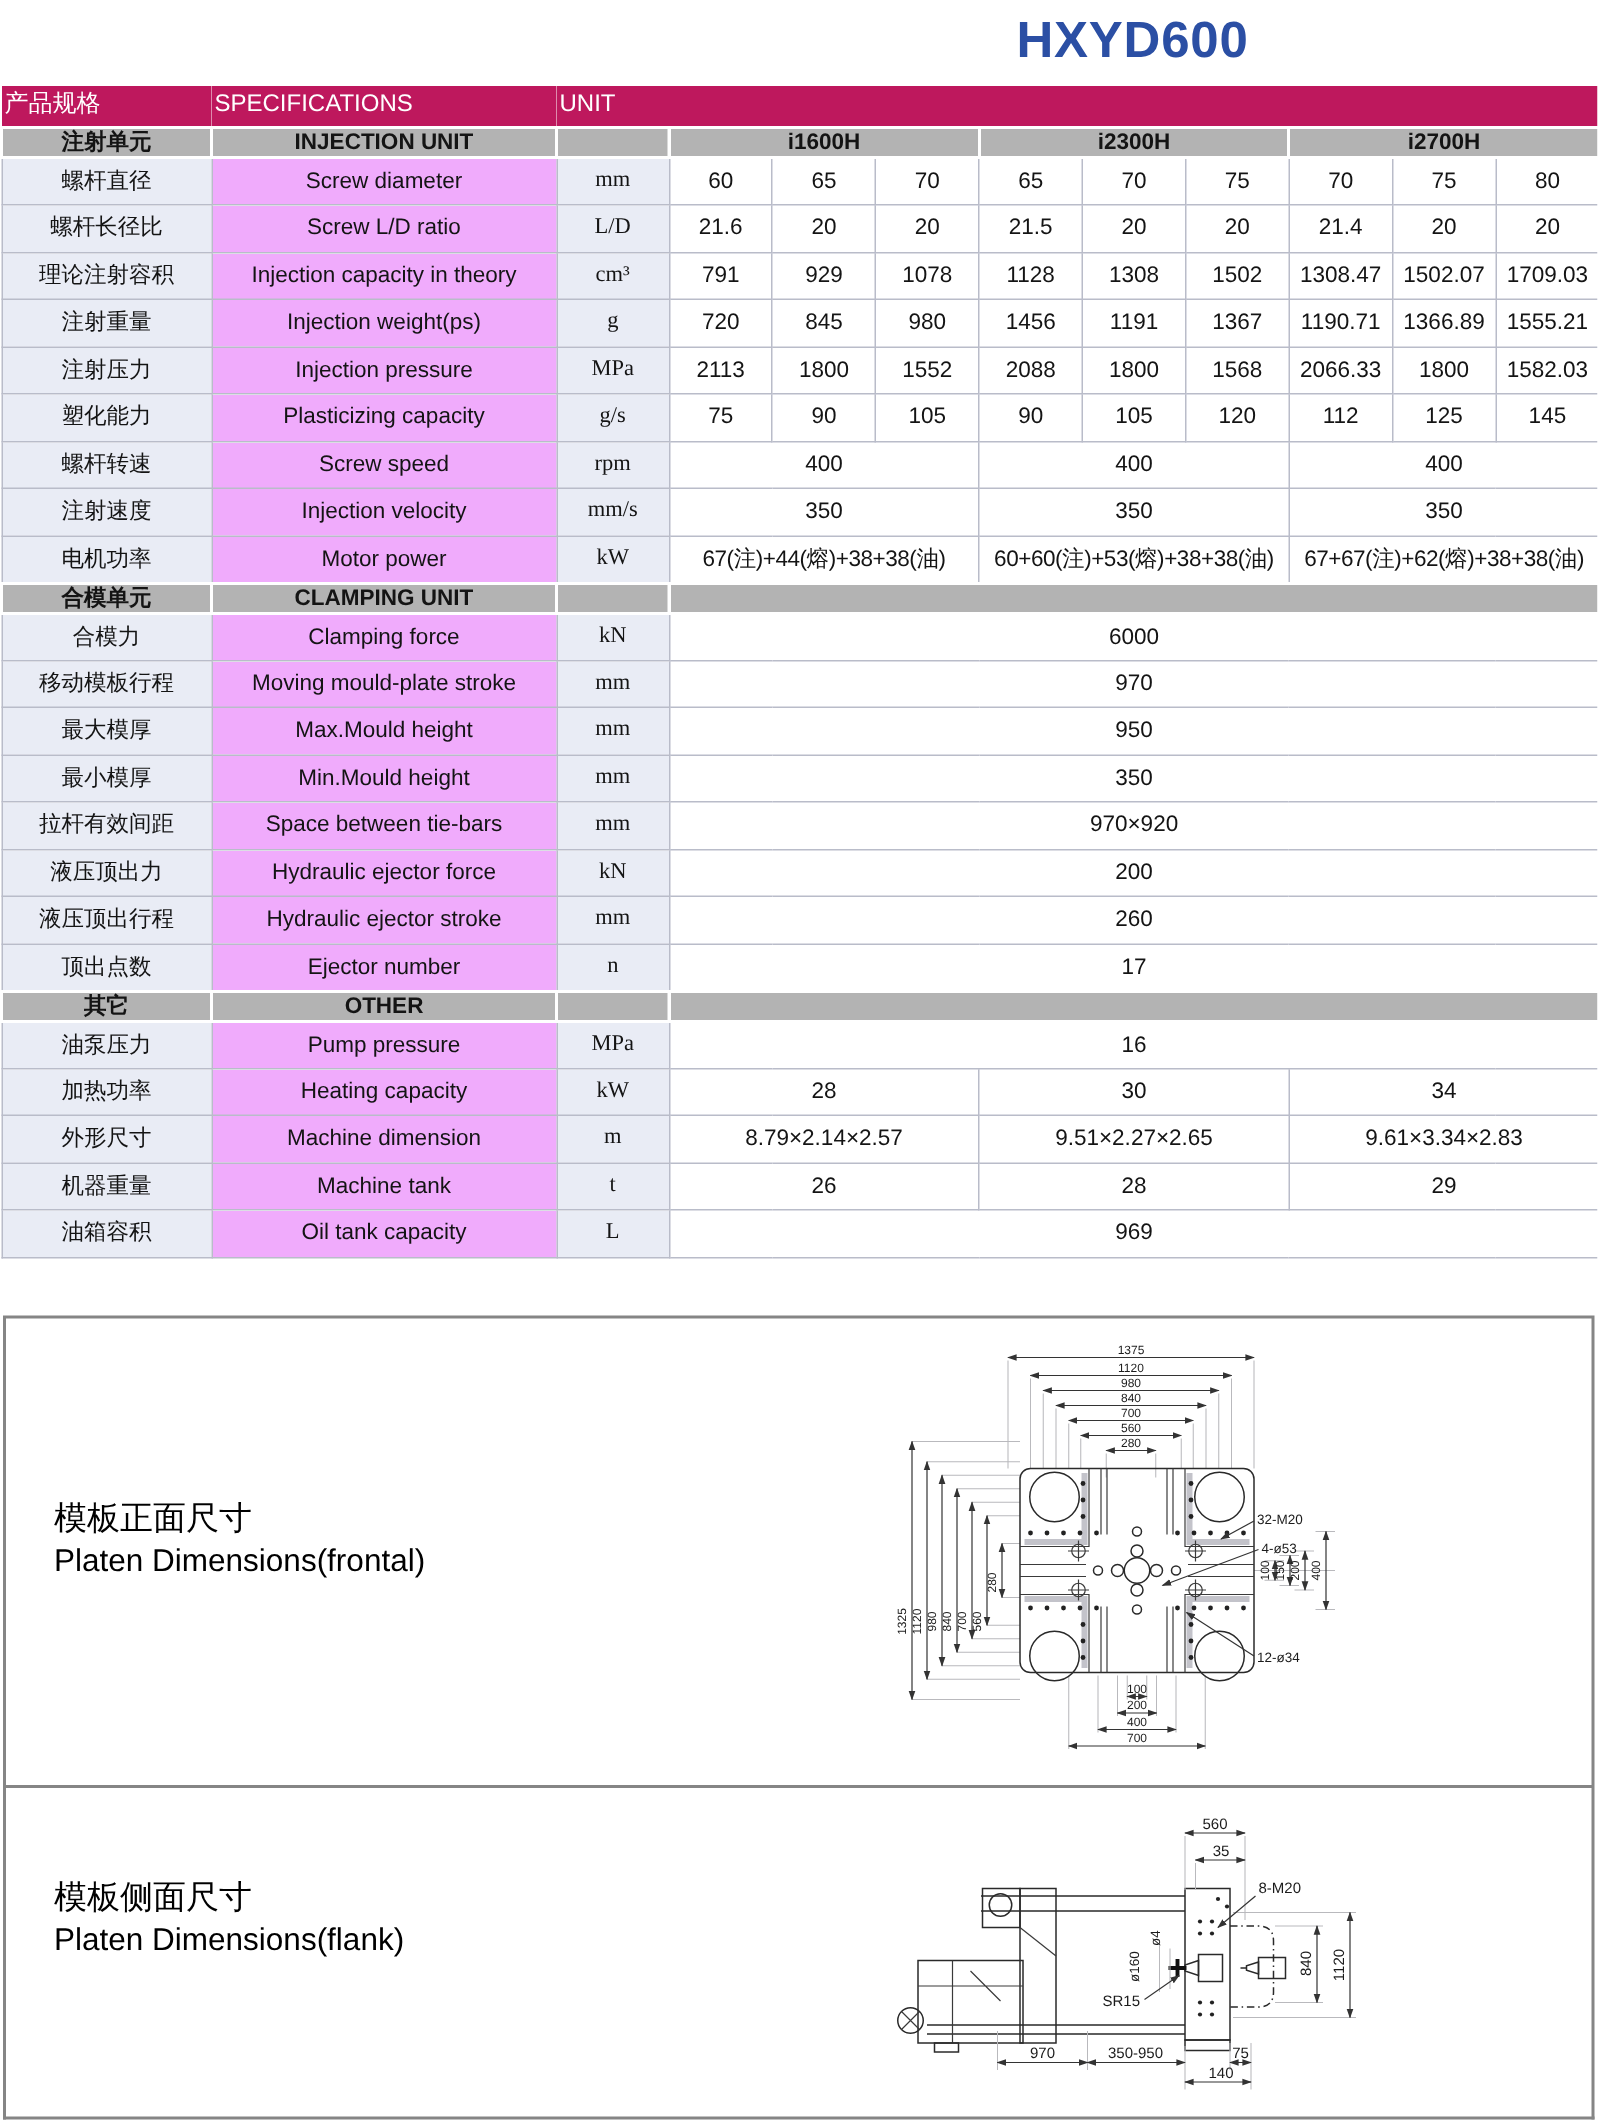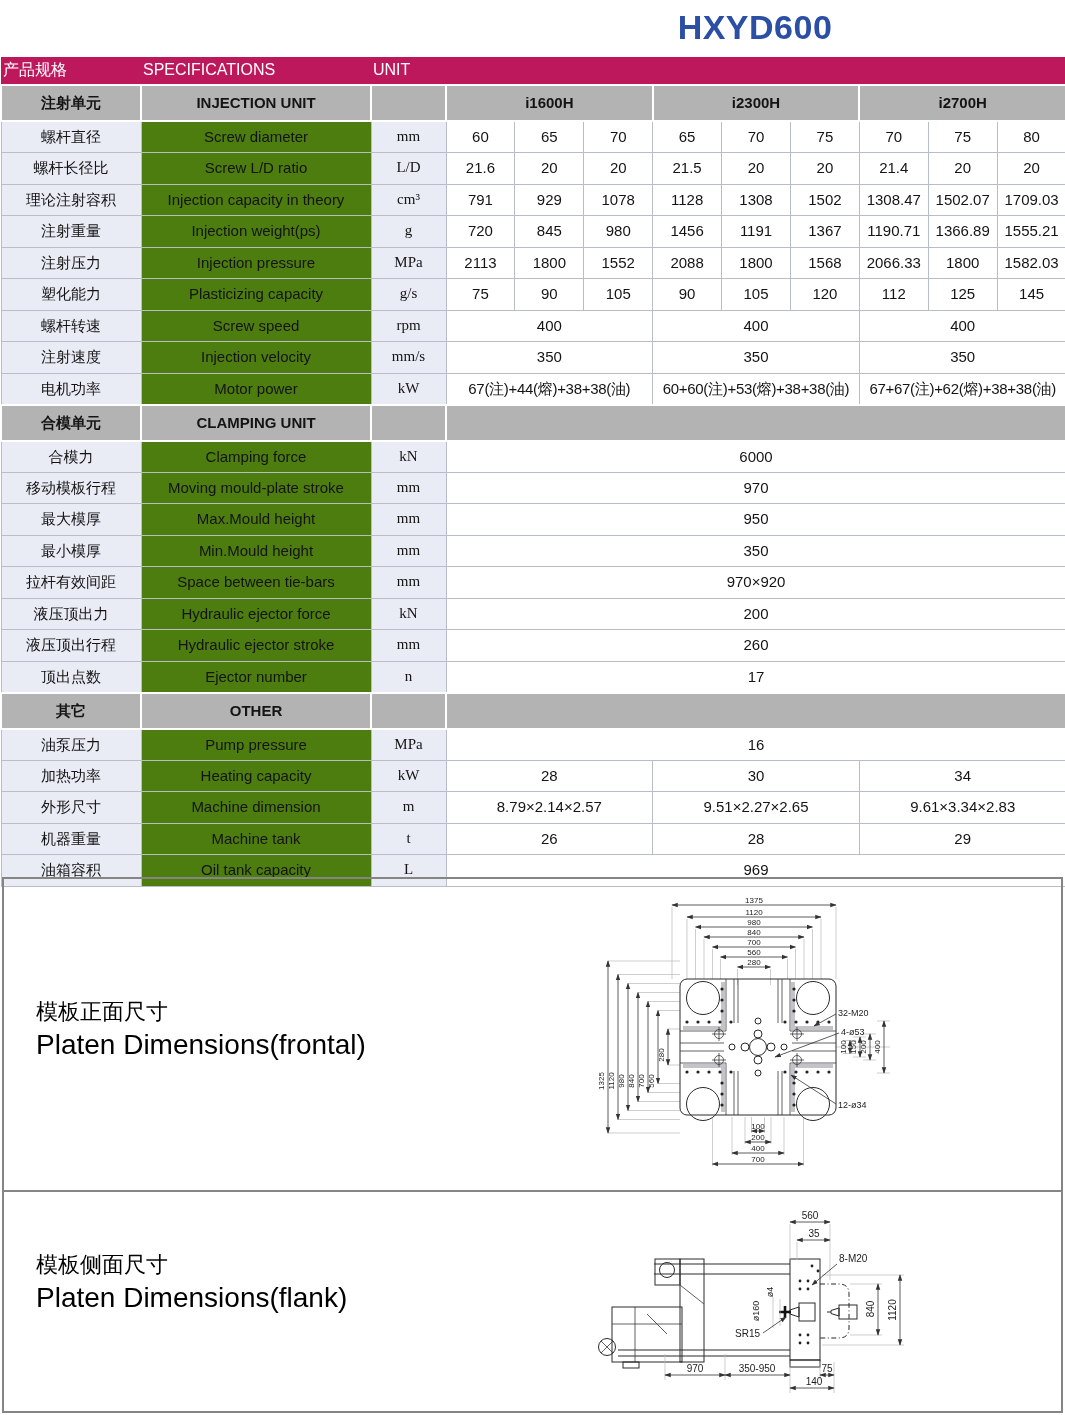--- a/index.html
+++ b/index.html
@@ -8,34 +8,34 @@
 
   .page-title { position: absolute; top: 8px; left: 445px; width: 620px; text-align: center;
     font-size: 34px; font-weight: bold; color: #2b4fa4; letter-spacing: .5px; }
 
   table.spec { position: absolute; top: 57px; left: 0; width: 1065px; border-collapse: collapse; table-layout: fixed; }
   table.spec td { border: 1px solid #b9bcc9; font-size: 15px; color: #141414; text-align: center;
     padding: 0 2px; line-height: 1.05; overflow: hidden; white-space: nowrap; }
   tr.header-row td { background: #be185d; color: #fff; border: none; border-bottom: 2px solid #fff;
     height: 28px; font-size: 16px; text-align: left; font-weight: 500; }
   td.h1 { padding-left: 11px; } td.h2 { padding-left: 10px; } td.h3 { padding-left: 15px; }
-  tr.section-row td { background: #b3b3b3; border: 2px solid #fff; height: 36px; font-weight: bold; font-size: 15px; }
+  tr.section-row td { background: #b3b3b3; border: 2px solid #fff; height: 20px; font-weight: bold; font-size: 15px; }
   tr.section-row td.label-cell, tr.section-row td.spec-cell { background: #b3b3b3; }
   tr.data-row td { height: 31.5px; }
   td.label-cell { background: #e9ecf5; text-align: left; padding-left: 10px; }
-  td.spec-cell  { background: #4d7c0f; text-align: left; padding-left: 12px; }
+  td.spec-cell  { background: #f0abfc; text-align: left; padding-left: 12px; }
   td.unit-cell  { background: #e9ecf5; font-family: Liberation Serif, serif; }
   td.val-cell   { background: #fff; }
   td.tight { font-size: 13px; letter-spacing: -0.3px; padding: 0; }
 
   .draw-box1 { position: absolute; top: 877px; left: 2px; width: 1061px; height: 315px; border: 2px solid #858585; }
   .draw-box2 { position: absolute; top: 1192px; left: 2px; width: 1061px; height: 221px; border: 2px solid #858585; border-top: none; }
   .draw-label { position: absolute; left: 32px; color: #000; }
   .draw-label .zh { font-size: 22px; line-height: 1.35; }
-  .draw-label .en { font-size: 28px; line-height: 1.3; }
+  .draw-label .en { font-size: 21px; line-height: 1.3; }
   .frontal-label { top: 118px; } .flank-label { top: 58px; }
   svg { position: absolute; }
   svg.frontal { left: 584px; top: 6px; }
   svg.flank   { left: 583px; top: 12px; }
   .oln { stroke: #2a2a2a; stroke-width: 1; fill: none; }
   .thin { stroke: #3a3a3a; stroke-width: .8; fill: none; }
   .ext { stroke: #b9b9bd; stroke-width: .7; fill: none; }
   .gbar { stroke: #c3c3ca; stroke-width: 4; fill: none; }
   .dim { stroke: #333; stroke-width: .8; fill: none; }
   .dt  { font-size: 8px; fill: #1c1c1c; }

